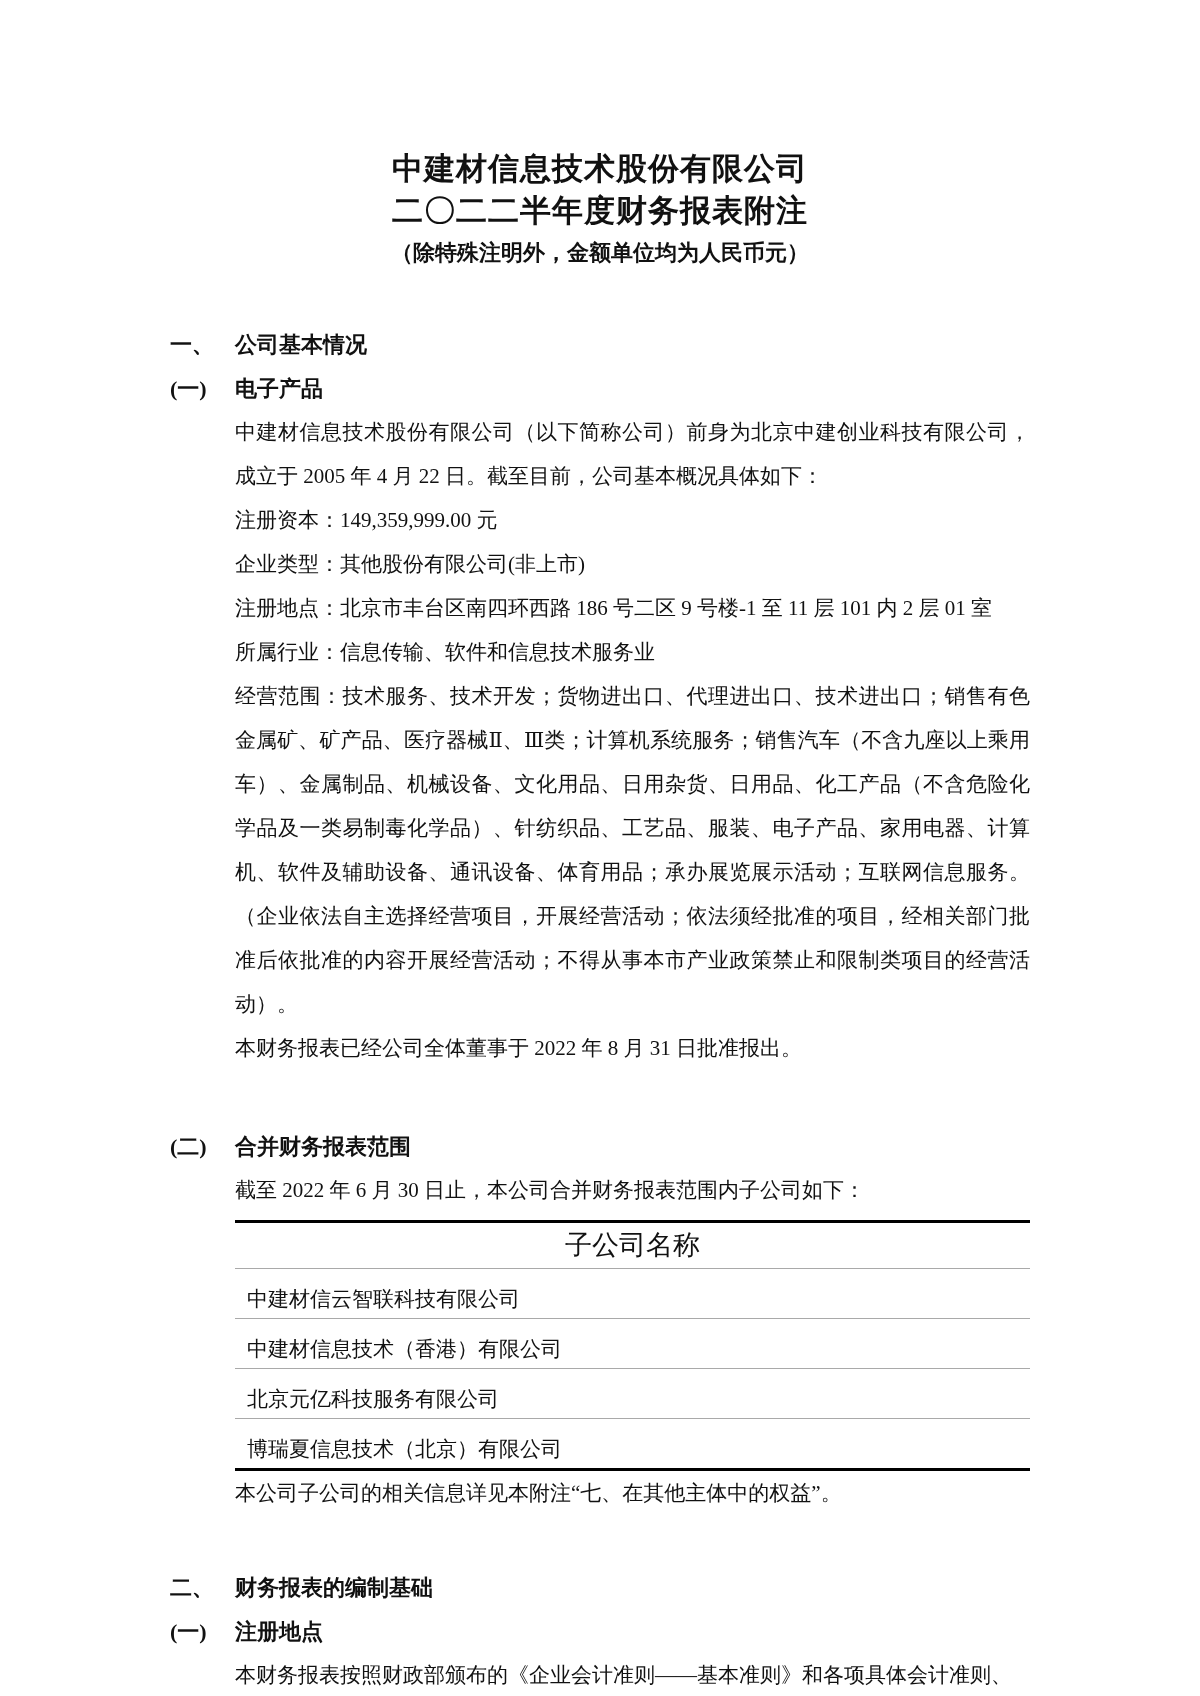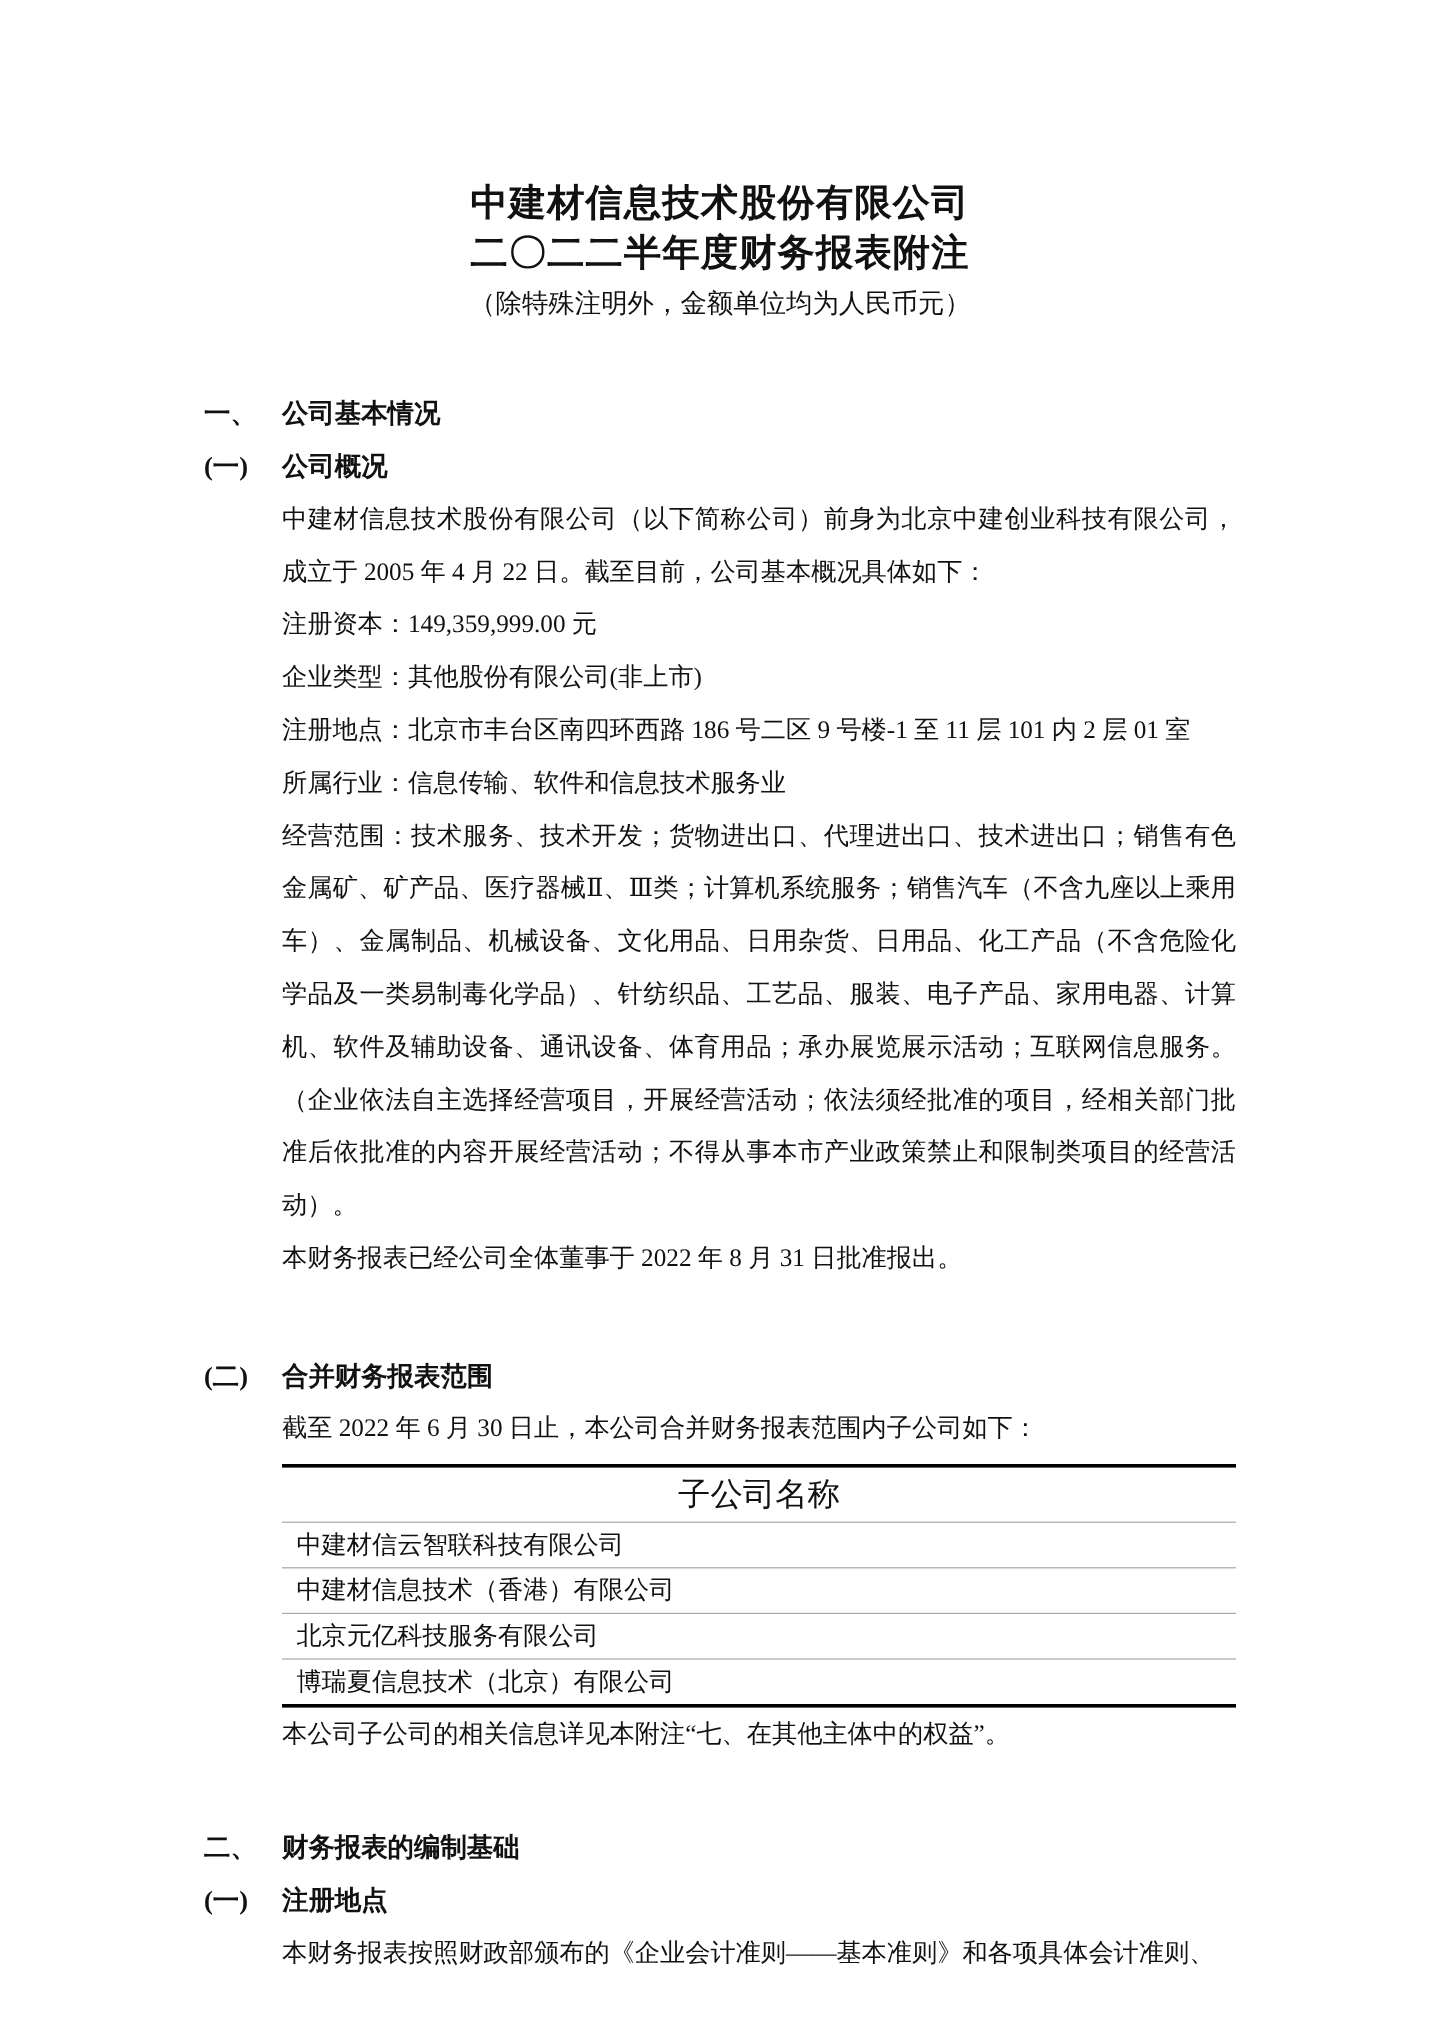--- a/index.html
+++ b/index.html
@@ -27,21 +27,21 @@
     font-size: 31px;
     font-weight: bold;
     line-height: 42px;
     margin: 0;
     letter-spacing: 1px;
   }
   .doc-subtitle {
     font-size: 22px;
     line-height: 34px;
     margin: 4px 0 0 0;
-    font-weight: normal;
+    font-weight: bold;
   }
   
   .h-row {
     display: flex;
     align-items: baseline;
     font-size: 22px;
     font-weight: bold;
     line-height: 30px;
   }
   .h-row .h-num {
@@ -75,21 +75,21 @@
   .subs-table th {
     font-size: 27px;
     font-weight: normal;
     text-align: center;
     padding: 4px 0 5px 0;
     border-bottom: 1px solid #a9a9a9;
   }
   .subs-table td {
     font-size: 21px;
     text-align: left;
-    padding: 4px 0 5px 12px;
+    padding: 16px 0 5px 12px;
     border-bottom: 1px solid #a9a9a9;
   }
   .subs-table tr:last-child td { border-bottom: none; }
   .after-table { margin-top: 12px; }
 </style>
 </head>
 <body>
 
 <div class="page">
 
@@ -99,21 +99,21 @@
     <p class="doc-subtitle">（除特殊注明外，金额单位均为人民币元）</p>
   </div>
 
   <div class="h-row h-level1">
     <span class="h-num">一、</span>
     <span class="h-text">公司基本情况</span>
   </div>
 
   <div class="h-row h-level2">
     <span class="h-num">(一)</span>
-    <span class="h-text">公司概况</span>
+    <span class="h-text">电子产品</span>
   </div>
 
   <div class="body-block">
     <p>中建材信息技术股份有限公司（以下简称公司）前身为北京中建创业科技有限公司，成立于 2005 年 4 月 22 日。截至目前，公司基本概况具体如下：</p>
     <p>注册资本：149,359,999.00 元</p>
     <p>企业类型：其他股份有限公司(非上市)</p>
     <p>注册地点：北京市丰台区南四环西路 186 号二区 9 号楼-1 至 11 层 101 内 2 层 01 室</p>
     <p>所属行业：信息传输、软件和信息技术服务业</p>
     <p>经营范围：技术服务、技术开发；货物进出口、代理进出口、技术进出口；销售有色金属矿、矿产品、医疗器械Ⅱ、Ⅲ类；计算机系统服务；销售汽车（不含九座以上乘用车）、金属制品、机械设备、文化用品、日用杂货、日用品、化工产品（不含危险化学品及一类易制毒化学品）、针纺织品、工艺品、服装、电子产品、家用电器、计算机、软件及辅助设备、通讯设备、体育用品；承办展览展示活动；互联网信息服务。（企业依法自主选择经营项目，开展经营活动；依法须经批准的项目，经相关部门批准后依批准的内容开展经营活动；不得从事本市产业政策禁止和限制类项目的经营活动）。</p>
     <p>本财务报表已经公司全体董事于 2022 年 8 月 31 日批准报出。</p>

